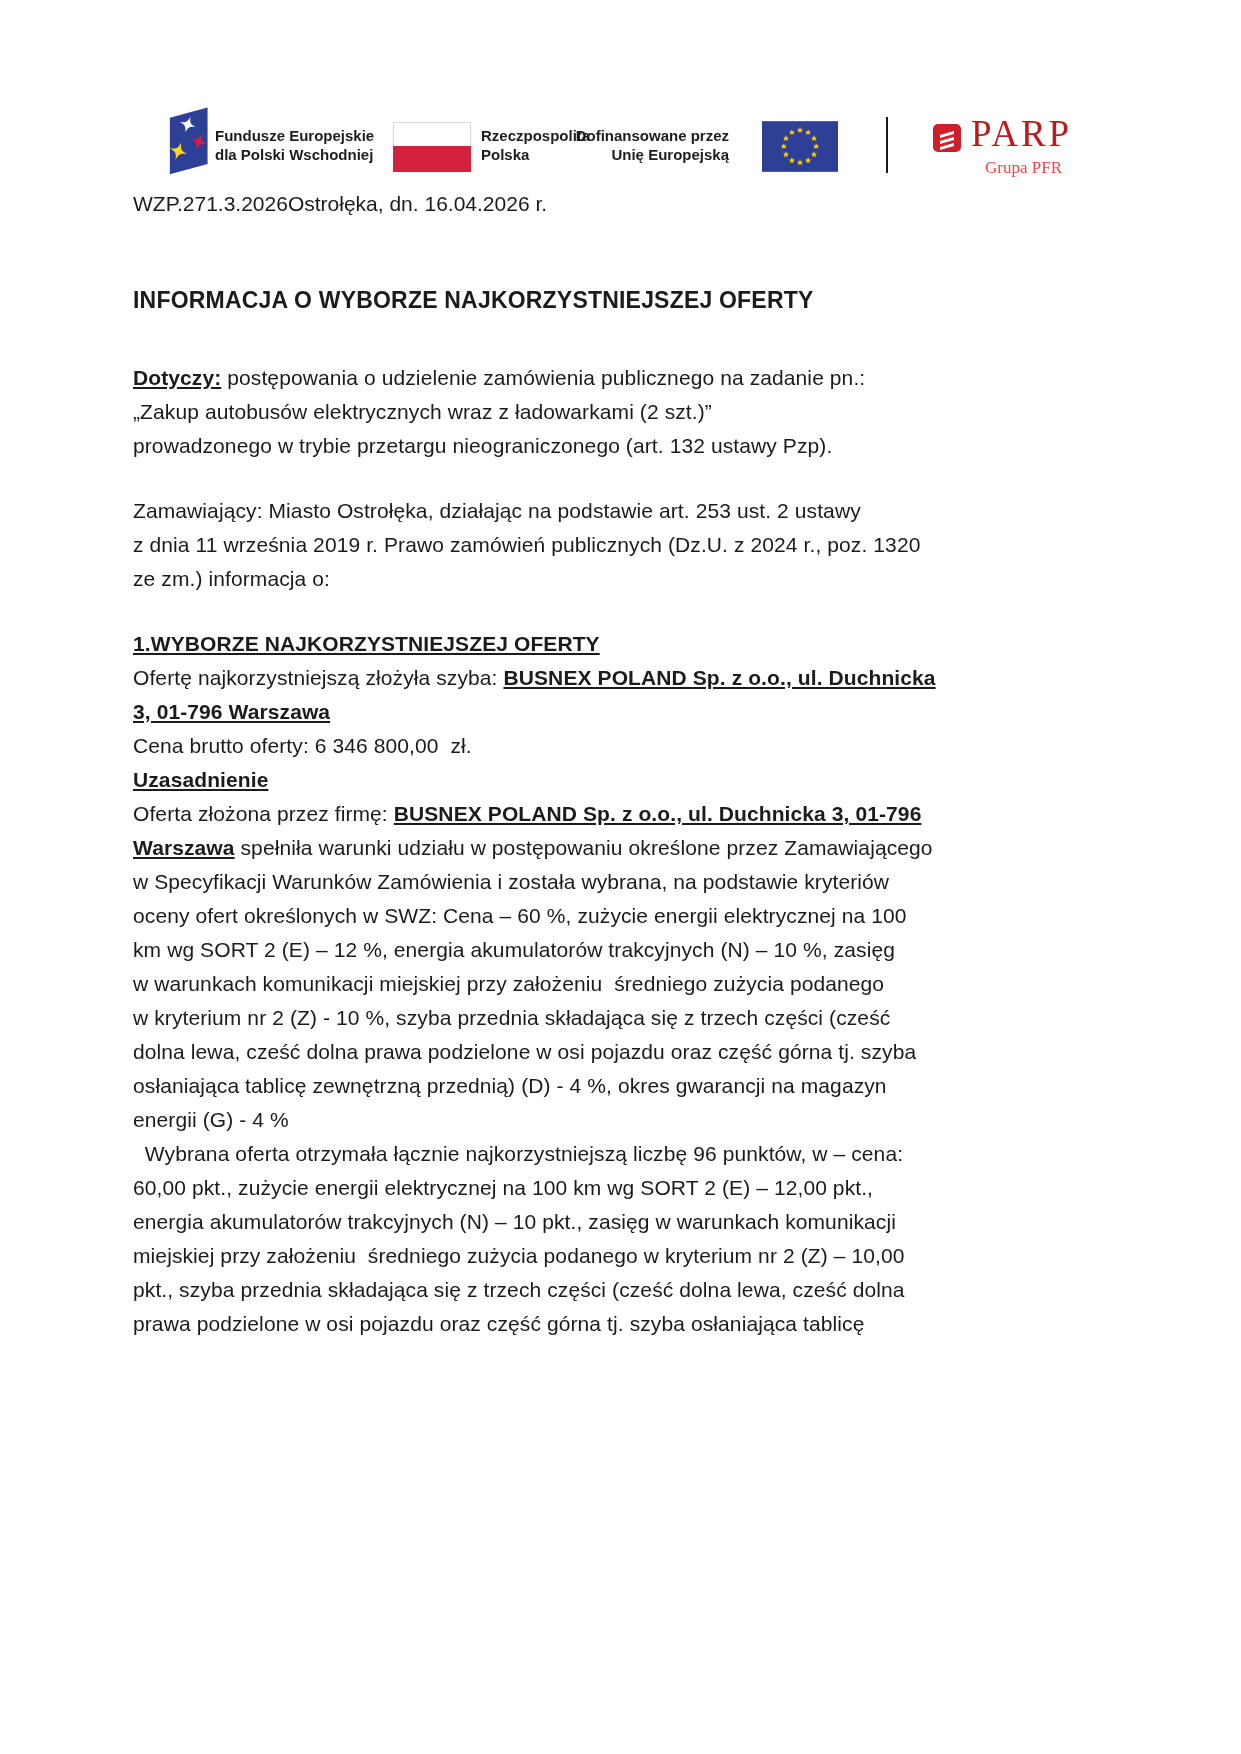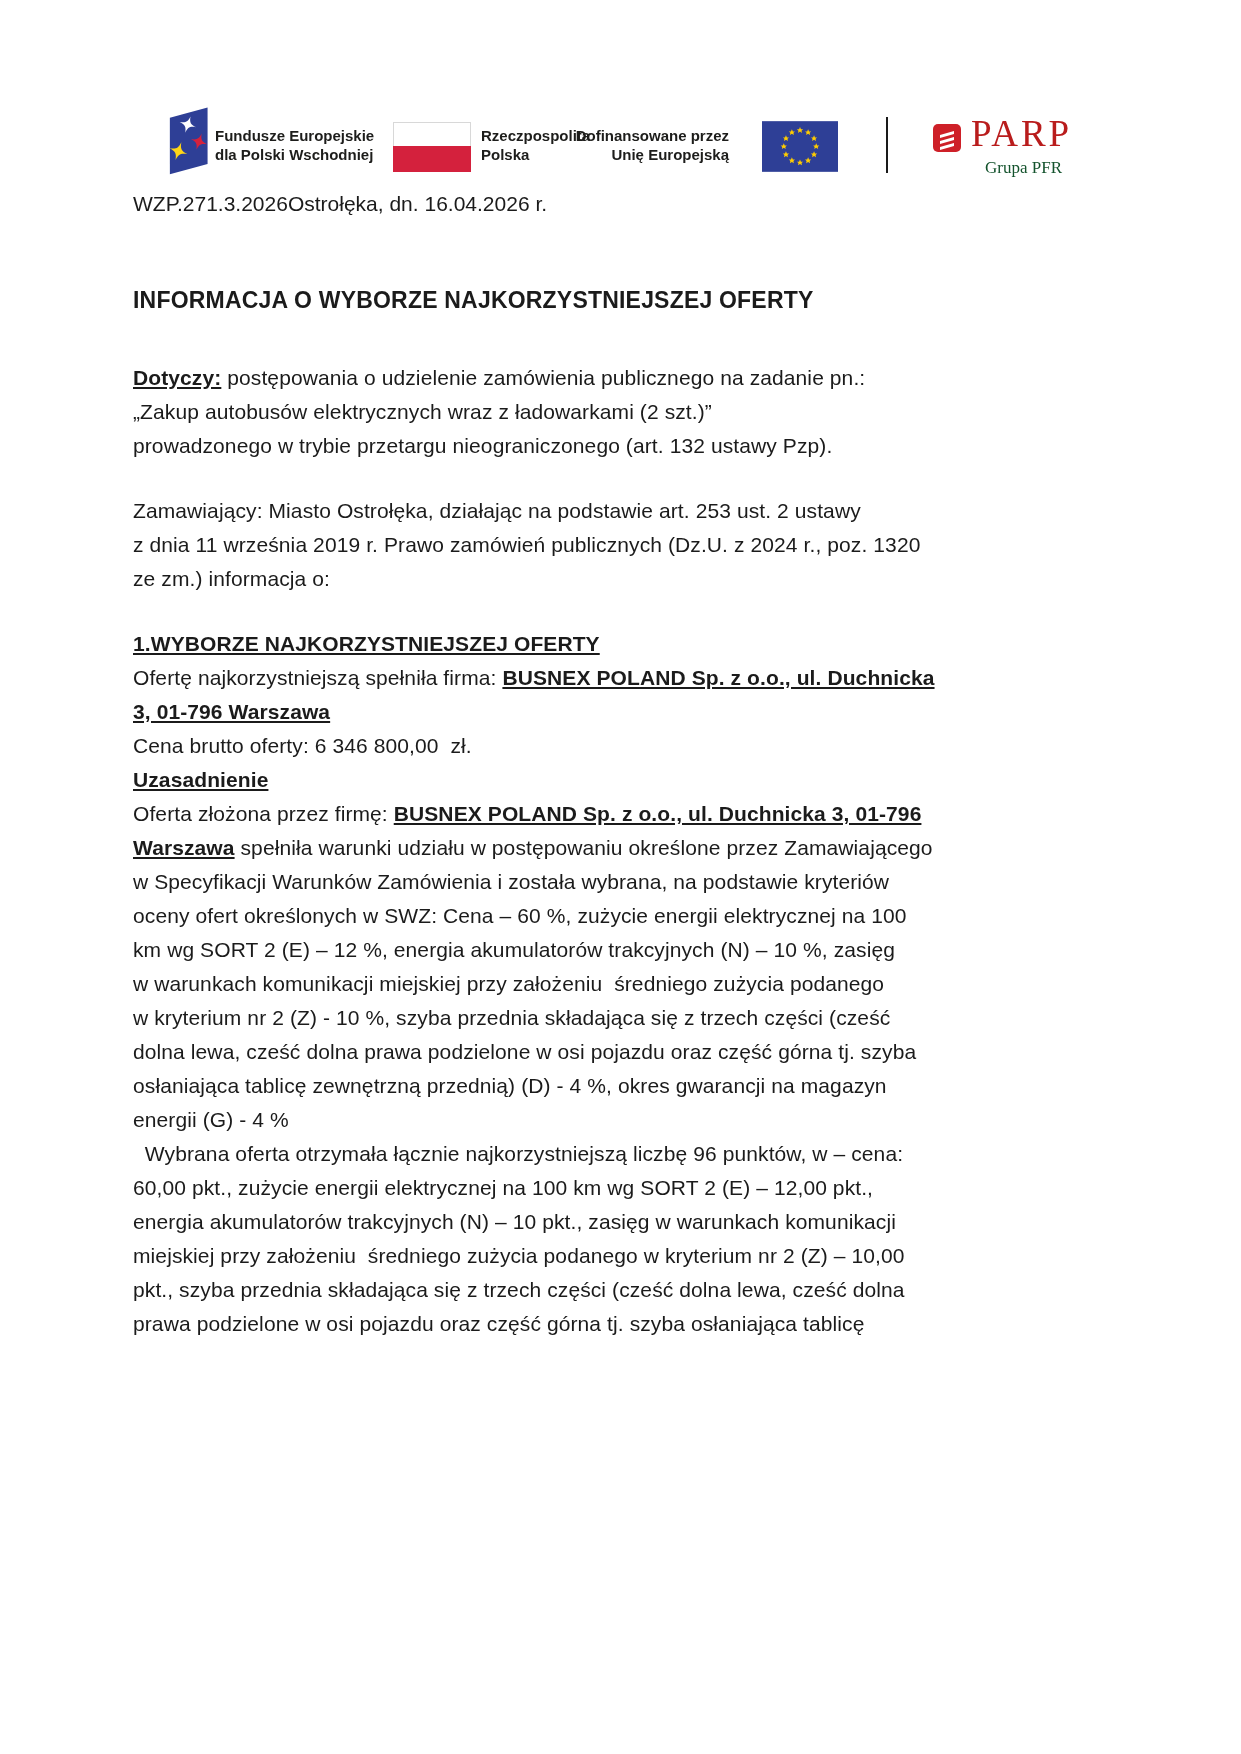--- a/index.html
+++ b/index.html
@@ -21,21 +21,21 @@
   .fe-text{position:absolute;left:82px;top:26px;}
   .pl-flag{position:absolute;left:260px;top:22px;width:78px;height:50px;border:1px solid #d8d8d8;box-sizing:border-box;background:#ffffff;}
   .pl-flag .red{position:absolute;left:-1px;right:-1px;bottom:-1px;height:26px;background:#d4213d;}
   .pl-text{position:absolute;left:348px;top:26px;}
   .eu-text{position:absolute;right:381px;top:26px;}
   .eu-flag{position:absolute;left:629px;top:21px;}
   .logo-divider{position:absolute;left:753px;top:17px;width:2px;height:56px;background:#1a1a1a;}
   .parp{position:absolute;left:800px;top:20px;}
   .parp-icon{position:absolute;left:0;top:4px;}
   .parp-word{position:absolute;left:38px;top:-8px;font-family:"Liberation Serif","DejaVu Serif",serif;font-size:37px;font-weight:500;letter-spacing:3px;color:#b91c1c;}
-  .parp-sub{position:absolute;left:52px;top:38px;font-family:"Liberation Serif","DejaVu Serif",serif;font-size:17px;color:#14532d;white-space:nowrap;}
+  .parp-sub{position:absolute;left:52px;top:38px;font-family:"Liberation Serif","DejaVu Serif",serif;font-size:17px;color:#ef4444;white-space:nowrap;}
   
   .ref-row{display:flex;justify-content:flex-start;margin-top:13px;font-size:21px;line-height:26px;}
   
   h1.doc-title{
     font-size:23px;font-weight:bold;line-height:28px;
     margin:69px 0 47px 0;letter-spacing:0.2px;
   }
   .para{
     margin:0;font-size:21px;line-height:34px;
     white-space:pre;letter-spacing:0.1px;
@@ -116,21 +116,21 @@
   <main>
     <h1 class="doc-title">INFORMACJA O WYBORZE NAJKORZYSTNIEJSZEJ OFERTY</h1>
 
     <p class="para"><b>Dotyczy:</b><span> postępowania o udzielenie zamówienia publicznego na zadanie pn.:
 „Zakup autobusów elektrycznych wraz z ładowarkami (2 szt.)”
 prowadzonego w trybie przetargu nieograniczonego (art. 132 ustawy Pzp).</span></p>
     <p class="para gap"><span>Zamawiający: Miasto Ostrołęka, działając na podstawie art. 253 ust. 2 ustawy
 z dnia 11 września 2019 r. Prawo zamówień publicznych (Dz.U. z 2024 r., poz. 1320
 ze zm.) informacja o:</span></p>
     <p class="para gap"><b>1.WYBORZE NAJKORZYSTNIEJSZEJ OFERTY</b></p>
-    <p class="para"><span>Ofertę najkorzystniejszą spełniła firma: </span><b>BUSNEX POLAND Sp. z o.o., ul. Duchnicka
+    <p class="para"><span>Ofertę najkorzystniejszą złożyła szyba: </span><b>BUSNEX POLAND Sp. z o.o., ul. Duchnicka
 3, 01-796 Warszawa</b></p>
     <p class="para"><span>Cena brutto oferty: 6 346 800,00  zł.</span></p>
     <p class="para"><b>Uzasadnienie</b></p>
     <p class="para"><span>Oferta złożona przez firmę: </span><b>BUSNEX POLAND Sp. z o.o., ul. Duchnicka 3, 01-796
 Warszawa</b><span> spełniła warunki udziału w postępowaniu określone przez Zamawiającego
 w Specyfikacji Warunków Zamówienia i została wybrana, na podstawie kryteriów
 oceny ofert określonych w SWZ: Cena – 60 %, zużycie energii elektrycznej na 100
 km wg SORT 2 (E) – 12 %, energia akumulatorów trakcyjnych (N) – 10 %, zasięg
 w warunkach komunikacji miejskiej przy założeniu  średniego zużycia podanego
 w kryterium nr 2 (Z) - 10 %, szyba przednia składająca się z trzech części (cześć

